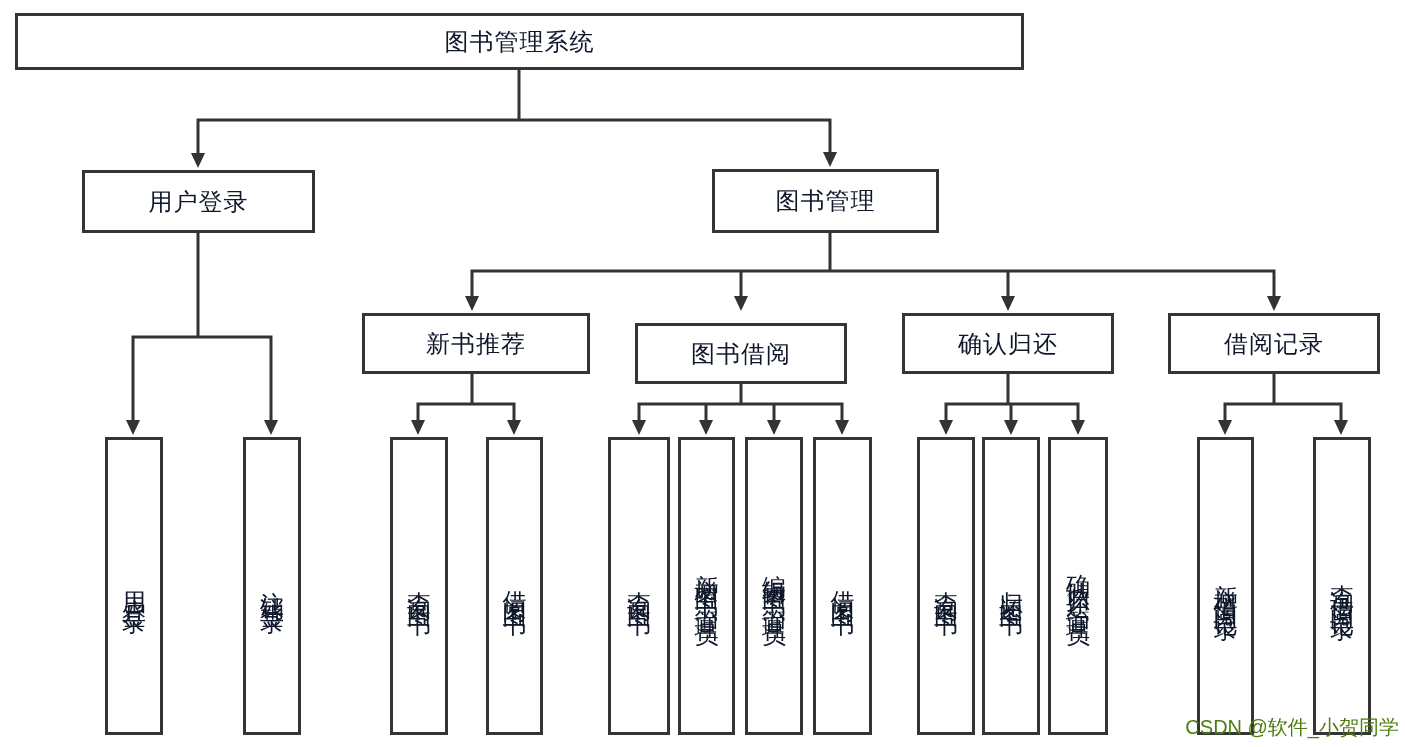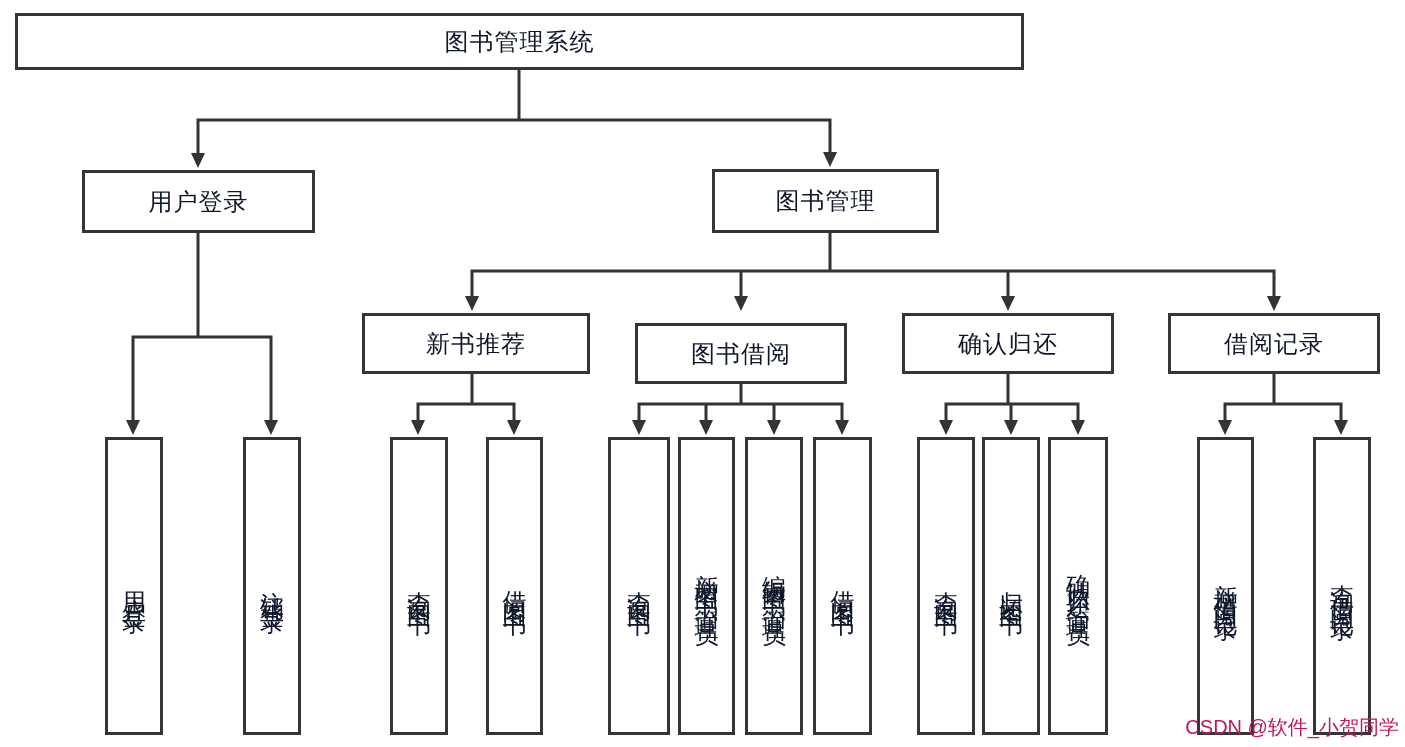--- a/index.html
+++ b/index.html
@@ -38,21 +38,21 @@
     font-size: 24px;
     letter-spacing: 7px;
     line-height: 1;
     white-space: nowrap;
   }
   .watermark {
     position: absolute;
     right: 6px;
     bottom: 6px;
     font-size: 20px;
-    color: #be185d;
+    color: #4d7c0f;
     z-index: 3;
     white-space: nowrap;
   }
 </style>
 </head>
 <body>
 
 <div id="stage">
 
   <svg id="connectors" width="1405" height="747" viewBox="0 0 1405 747">

